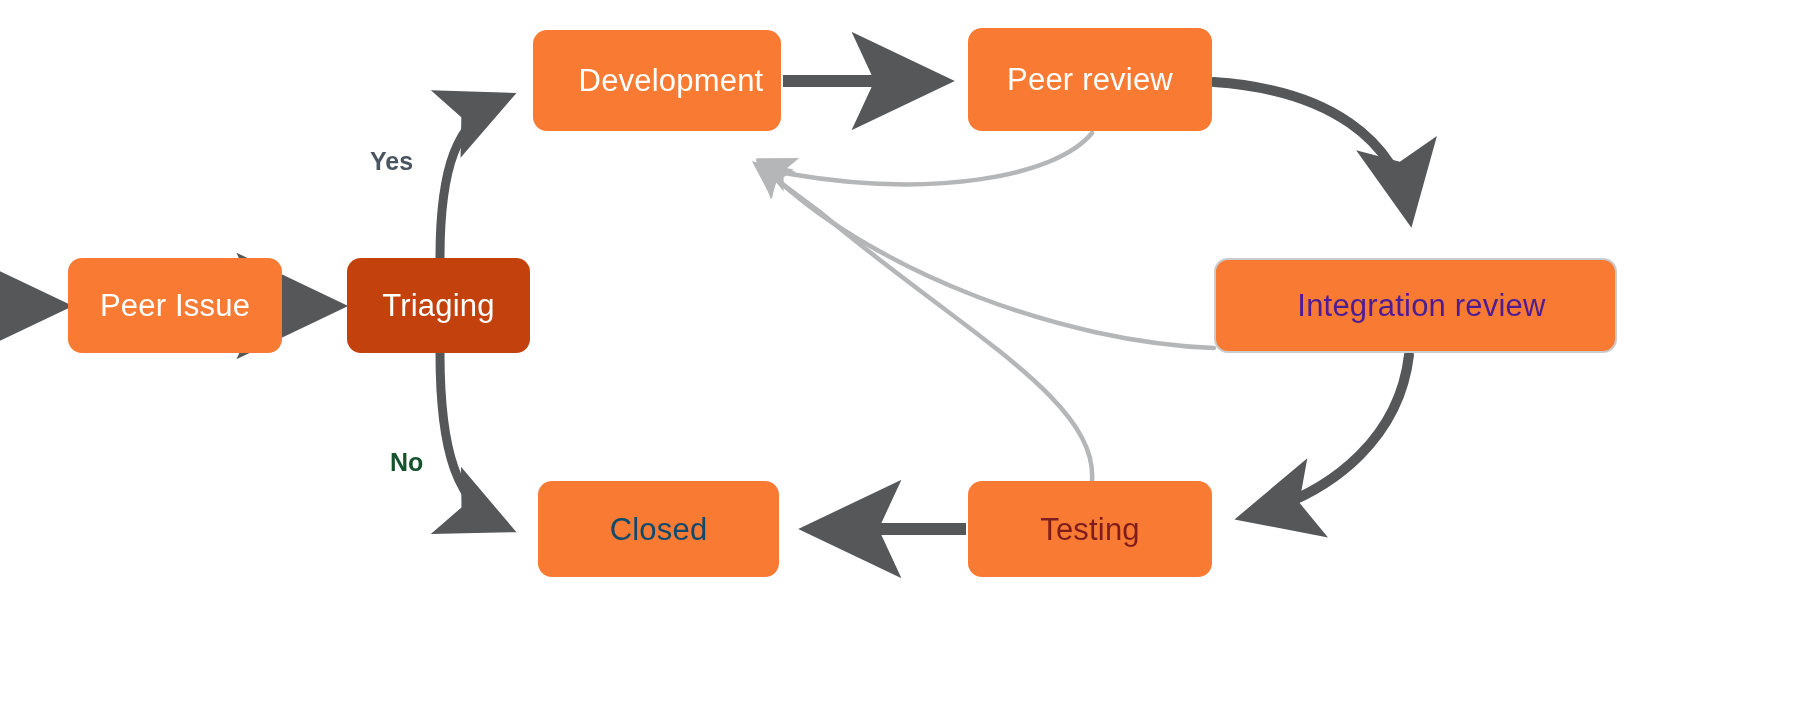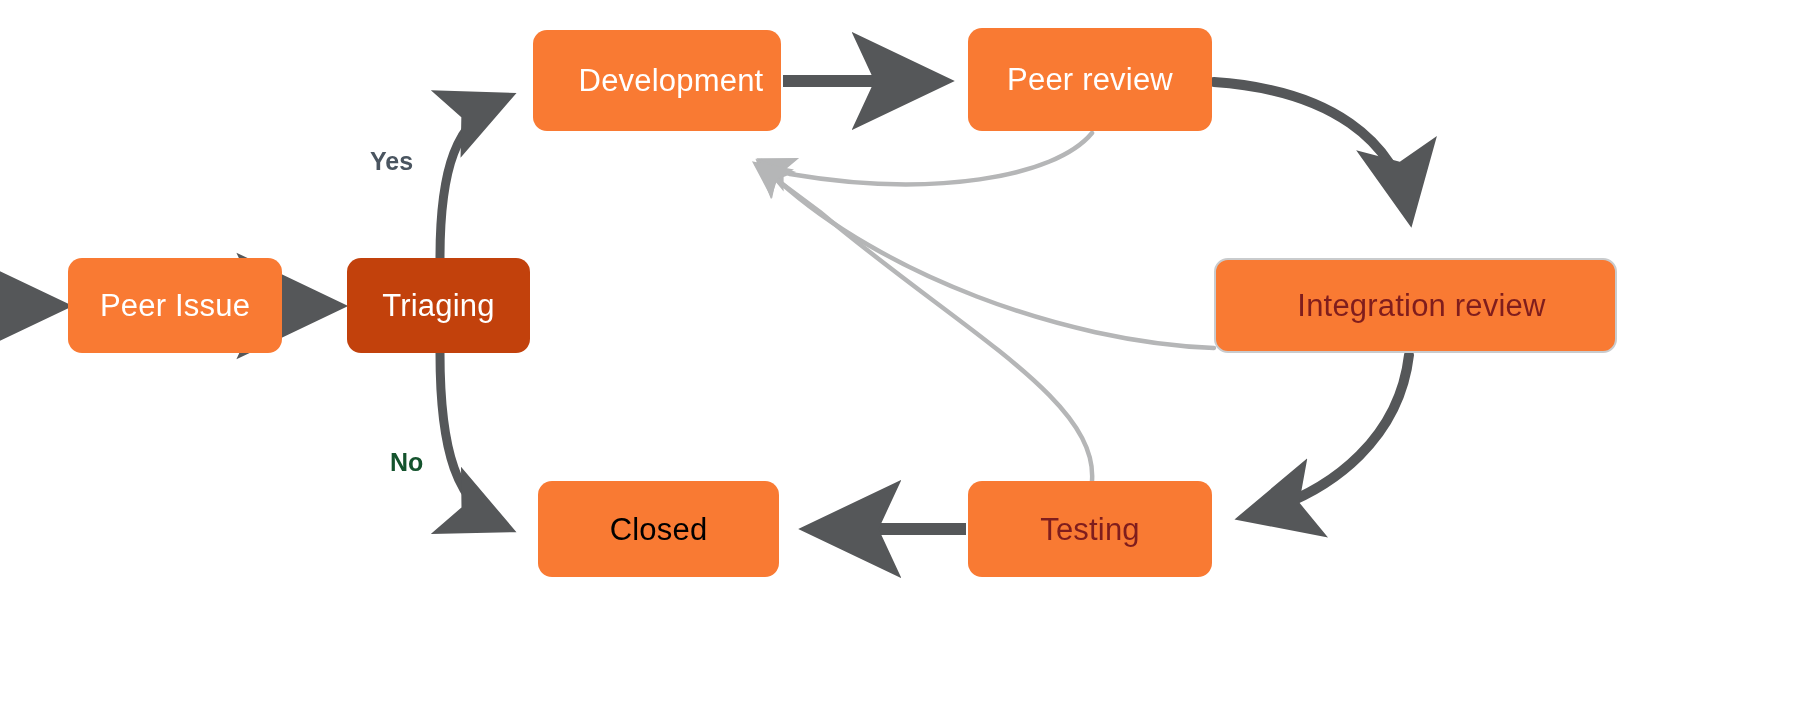--- a/index.html
+++ b/index.html
@@ -121,25 +121,25 @@
   </div>
 
   <div class="node" style="left: 533px; top: 30px; width: 248px; height: 101px; background: rgb(249, 122, 51); color: rgb(255, 255, 255); padding-left: 28px;">
     <span>Development</span>
   </div>
 
   <div class="node" style="left: 968px; top: 28px; width: 244px; height: 103px; background: rgb(249, 122, 51); color: rgb(255, 255, 255);">
     <span>Peer review</span>
   </div>
 
-  <div class="node bordered" style="left: 1214px; top: 258px; width: 403px; height: 95px; background: rgb(249, 122, 51); color: #7f1d1d; border-color: rgb(201, 203, 205); padding-left: 12px;">
+  <div class="node bordered" style="left: 1214px; top: 258px; width: 403px; height: 95px; background: rgb(249, 122, 51); color: #4c1d95; border-color: rgb(201, 203, 205); padding-left: 12px;">
     <span>Integration review</span>
   </div>
 
-  <div class="node" style="left: 538px; top: 481px; width: 241px; height: 96px; background: rgb(249, 122, 51); color: #000000; justify-content: center;">
+  <div class="node" style="left: 538px; top: 481px; width: 241px; height: 96px; background: rgb(249, 122, 51); color: #0c4a6e; justify-content: center;">
     <span>Closed</span>
   </div>
 
   <div class="node" style="left: 968px; top: 481px; width: 244px; height: 96px; background: rgb(249, 122, 51); color: #7f1d1d;">
     <span>Testing</span>
   </div>
 
   <div class="edge-label" style="left: 370px; top: 147px; color: rgb(74, 85, 96);">Yes</div>
   <div class="edge-label" style="left: 390px; top: 448px; color: #14532d;">No</div>
 

